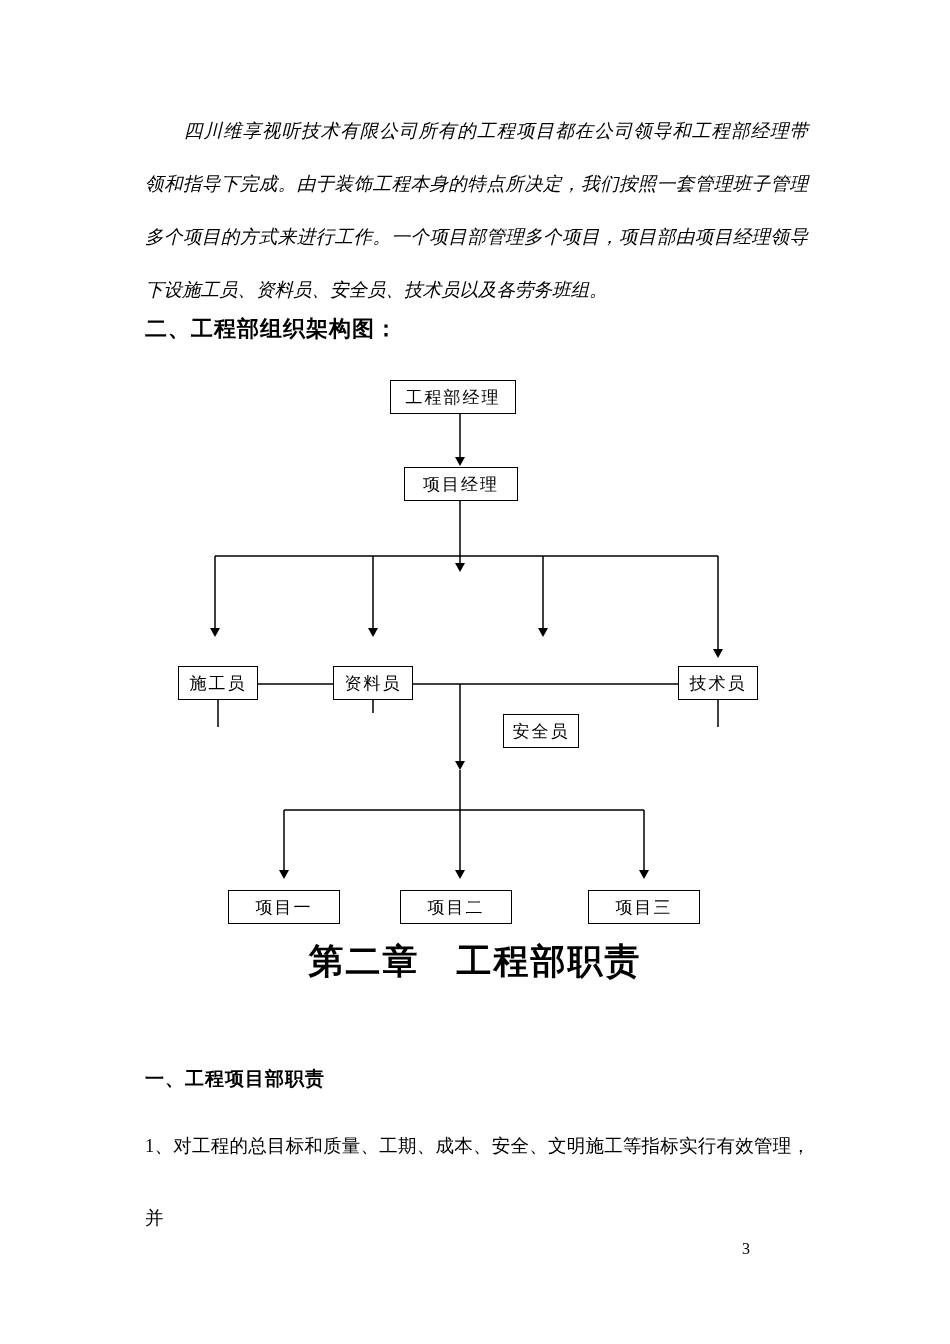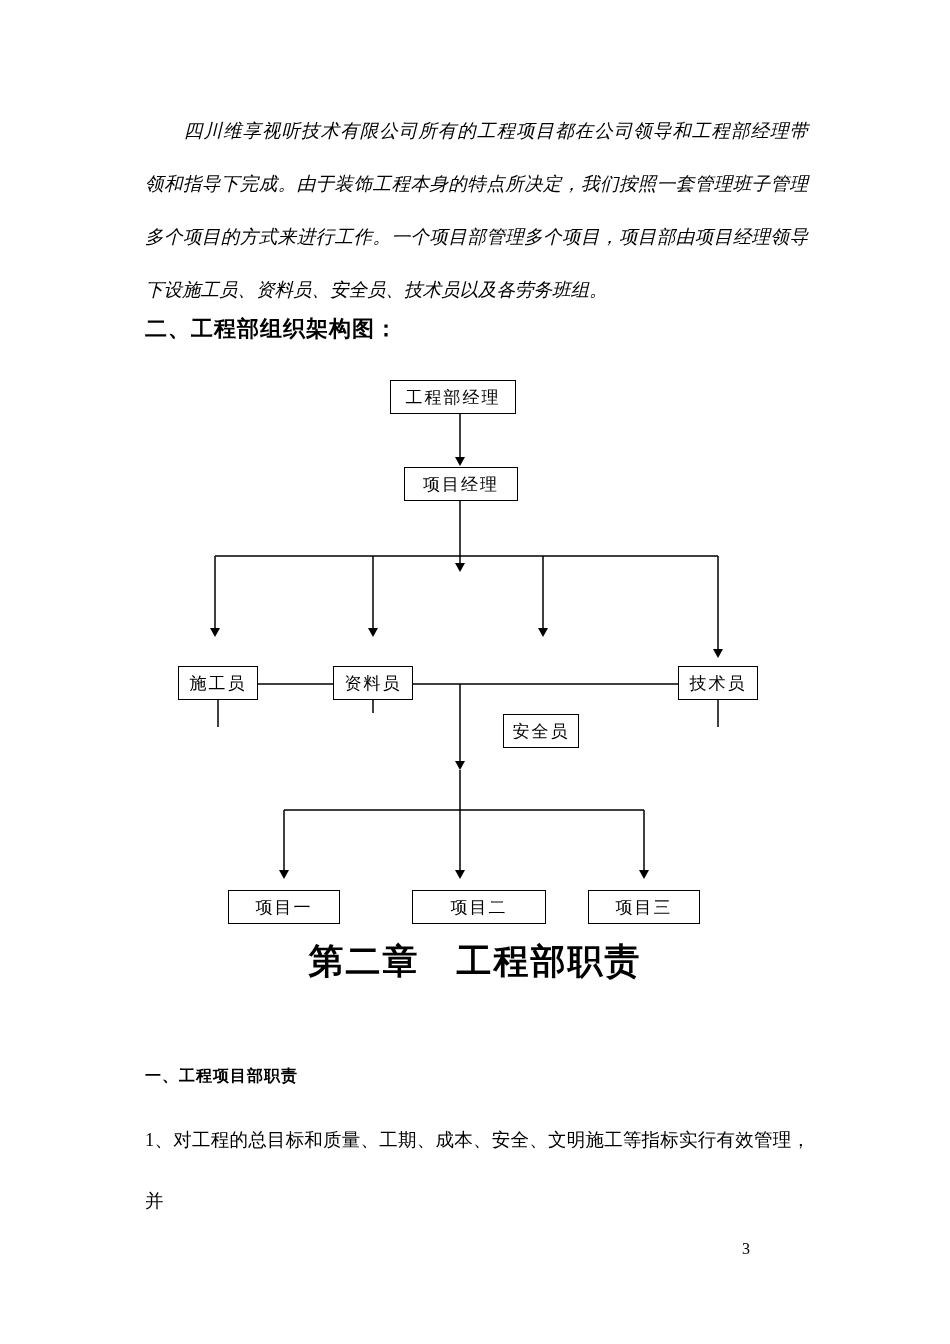--- a/index.html
+++ b/index.html
@@ -43,32 +43,32 @@
     width: 950px;
     text-align: center;
     font-size: 35px;
     font-weight: bold;
     letter-spacing: 2px;
   }
   .subsection-heading {
     position: absolute;
     left: 145px;
     top: 1066px;
-    font-size: 16px;
+    font-size: 19px;
     font-weight: bold;
     letter-spacing: 1px;
   }
   
   .body-para {
     position: absolute;
     left: 145px;
     top: 1110px;
     width: 665px;
     font-size: 18.5px;
-    line-height: 61px;
+    line-height: 72px;
   }
   
   .connectors {
     position: absolute;
     left: 0; top: 0;
     width: 950px; height: 1344px;
     pointer-events: none;
     z-index: 1;
   }
   .connectors line { stroke: #000; stroke-width: 1.5; }
@@ -86,21 +86,21 @@
     z-index: 2;
   }
   
   .n-l1 { left: 390px; top: 380px; width: 126px; }
   .n-l2 { left: 404px; top: 467px; width: 114px; }
   .n-a  { left: 178px; top: 666px; width: 80px; }
   .n-b  { left: 333px; top: 666px; width: 80px; }
   .n-c  { left: 503px; top: 666px; width: 76px; margin-top: 48px; }
   .n-d  { left: 678px; top: 666px; width: 80px; text-align: center; }
   .n-p1 { left: 228px; top: 890px; width: 112px; }
-  .n-p2 { left: 412px; top: 890px; width: 134px; }
+  .n-p2 { left: 400px; top: 890px; width: 112px; }
   .n-p3 { left: 588px; top: 890px; width: 112px; }
   
   .page-number {
     position: absolute;
     left: 742px;
     top: 1240px;
     font-size: 16px;
   }
 </style>
 </head>

